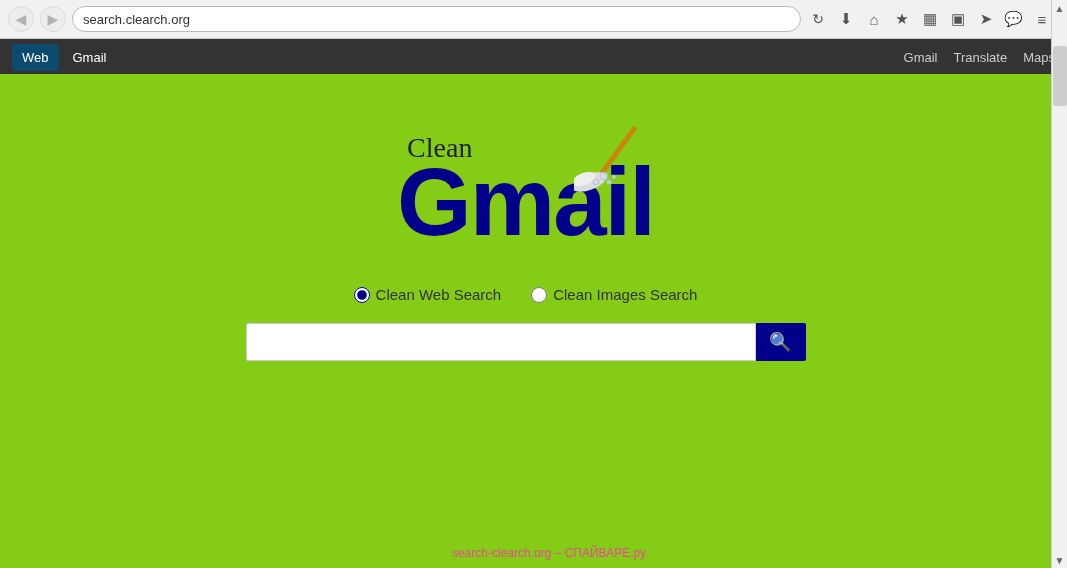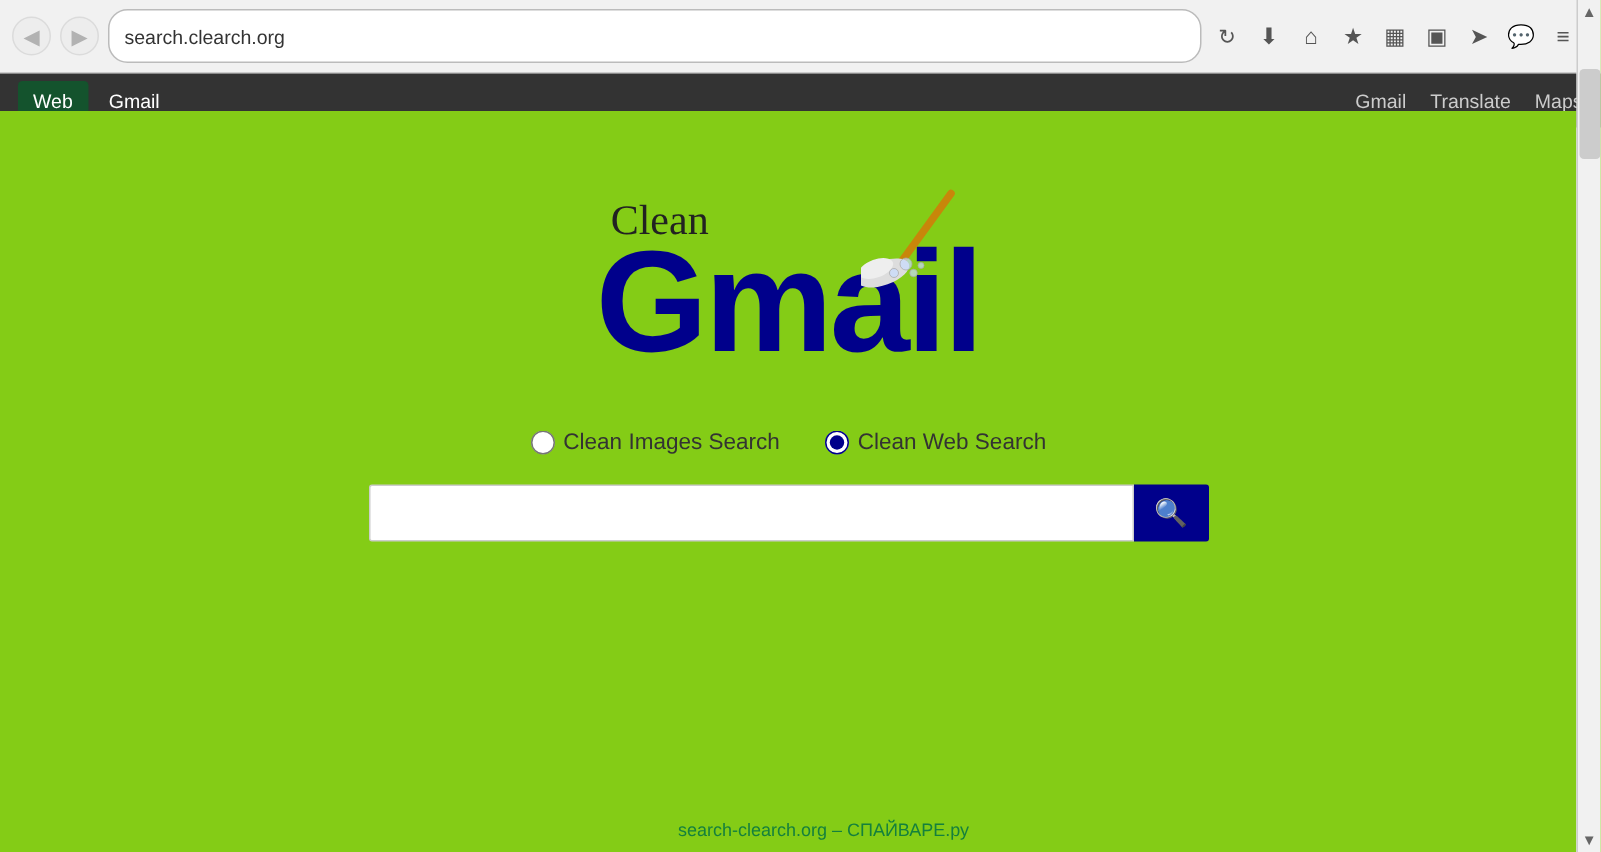--- a/index.html
+++ b/index.html
@@ -24,21 +24,21 @@
       cursor: pointer;
       font-size: 14px;
       color: #555;
       flex-shrink: 0;
     }
 
     .nav-btn.disabled { opacity: 0.4; cursor: default; }
 
     .url-field {
       flex: 1;
-      height: 36px;
+      height: 26px;
       border: 1px solid #bbb;
       border-radius: 13px;
       padding: 0 10px;
       font-size: 13px;
       background: #fff;
       color: #333;
     }
 
     .refresh-btn {
       width: 22px;
@@ -83,21 +83,21 @@
 
     .nav-item {
       color: #fff;
       font-size: 13px;
       padding: 6px 10px;
       cursor: pointer;
       border-radius: 3px;
     }
 
     .nav-item.active {
-      background: #14532d;
+      background: #0c4a6e;
     }
 
     .nav-right {
       display: flex;
       gap: 16px;
       align-items: flex-end;
     }
 
     .nav-right-item {
       color: #ccc;
@@ -259,21 +259,21 @@
     }
 
     
     .footer {
       position: absolute;
       bottom: 8px;
       left: 0;
       right: 16px;
       text-align: center;
       font-size: 12px;
-      color: #15803d;
+      color: #ec4899;
       padding-left: 47px;
     }
 
     .browser-wrapper {
       position: relative;
       width: 1067px;
       height: 568px;
     }
   </style>
 </head>
@@ -327,26 +327,26 @@
           <circle cx="22" cy="58" r="3" fill="rgba(200,220,255,0.7)" stroke="#aaa" stroke-width="0.5"></circle>
           <circle cx="35" cy="58" r="2.5" fill="rgba(200,220,255,0.7)" stroke="#aaa" stroke-width="0.5"></circle>
           <circle cx="40" cy="53" r="2" fill="rgba(200,220,255,0.7)" stroke="#aaa" stroke-width="0.5"></circle>
         </svg>
         <div class="search-text">Gmail</div>
       </div>
     </div>
 
     <div class="radio-group">
       <label class="radio-label">
+        <input type="radio" name="search-type" checked="" style="">
+        <span>Clean Web Search</span>
+      </label>
+      <label class="radio-label">
         <input type="radio" name="search-type" style="">
         <span>Clean Images Search</span>
-      </label>
-      <label class="radio-label">
-        <input type="radio" name="search-type" checked="" style="">
-        <span>Clean Web Search</span>
       </label>
     </div>
 
     <div class="search-box">
       <input class="search-input" type="text" style="">
       <button class="search-button">
         <span>🔍</span>
       </button>
     </div>
   </div>

